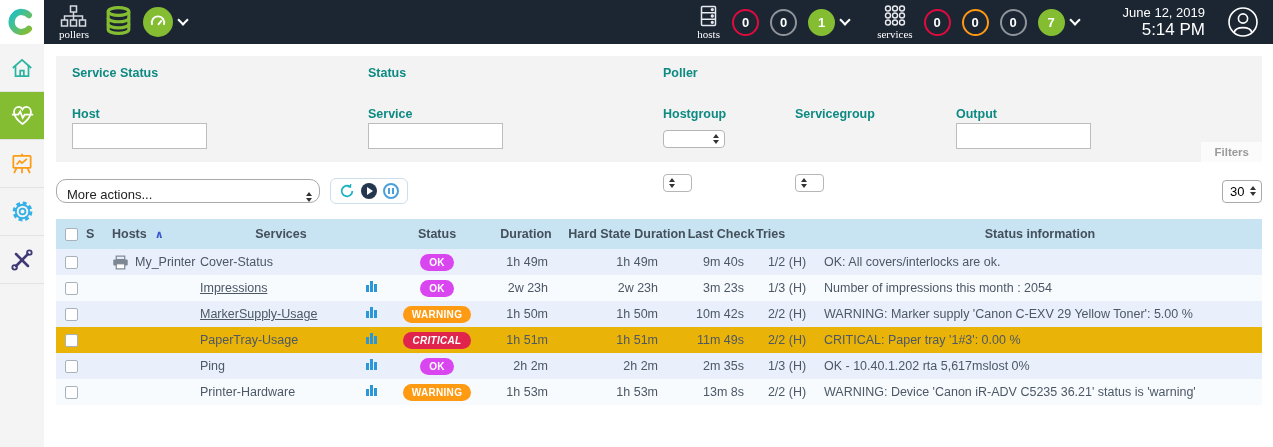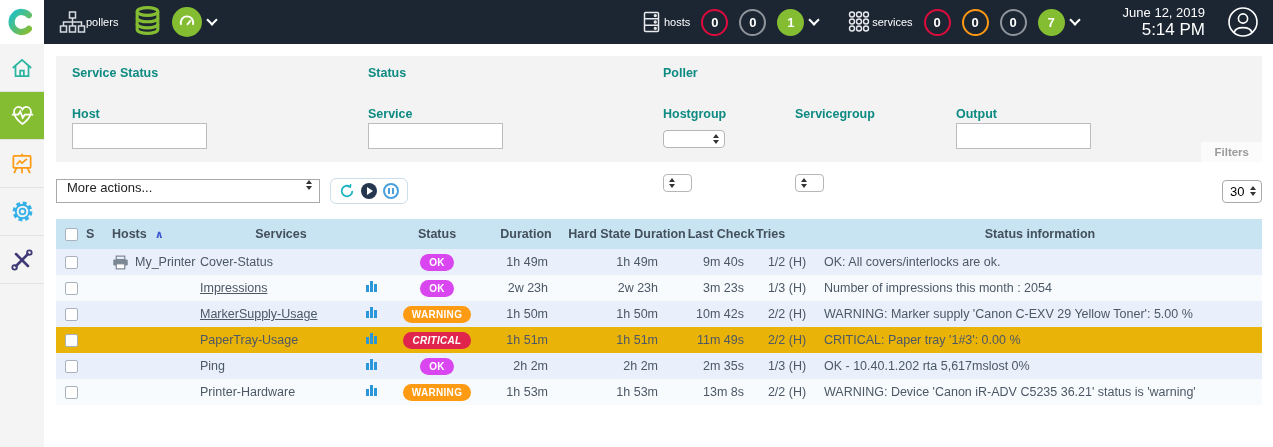--- a/index.html
+++ b/index.html
@@ -5,21 +5,21 @@
   * { box-sizing: border-box; margin: 0; padding: 0; }
   html,body { width:1273px; height:447px; overflow:hidden; background:#fff;
     font-family:"Liberation Sans","DejaVu Sans",sans-serif; }
 
   
   .topbar { position:absolute; top:0; left:0; width:1273px; height:44px;
     background:#1c2633; display:flex; align-items:center; }
   .logo-box { width:44px; height:44px; background:#fff; display:flex;
     align-items:center; justify-content:center; flex:0 0 44px; }
   .tb-group { display:flex; align-items:center; }
-  .tb-item { display:flex; flex-direction:row; align-items:center; justify-content:center; }
+  .tb-item { display:flex; flex-direction:column; align-items:center; justify-content:center;font-family:Liberation Serif, serif; }
   .tb-label { color:#fff; font-size:11px; line-height:11px; margin-top:1px; }
   .chev-down { width:8px; height:8px; border-left:2px solid #fff; border-bottom:2px solid #fff;
     transform:rotate(-45deg); margin:0 6px 4px 6px; }
   .badge-circle { width:27px; height:27px; border-radius:50%; display:flex; align-items:center;
     justify-content:center; color:#fff; font-weight:bold; font-size:13px; margin-left:11px; }
   .ring-red    { border:2px solid #e00b3d; }
   .ring-orange { border:2px solid #ff9913; }
   .ring-gray   { border:2px solid #90959c; }
   .fill-green  { background:#84bd32; border:2px solid #84bd32; }
   .gauge-bg { width:30px; height:30px; border-radius:50%; background:#84bd32;
@@ -52,21 +52,21 @@
   .st-up { width:0; height:0; border-left:3.5px solid transparent; border-right:3.5px solid transparent;
     border-bottom:4.5px solid #333; }
   .st-dn { width:0; height:0; border-left:3.5px solid transparent; border-right:3.5px solid transparent;
     border-top:4.5px solid #333; }
   .filters-tab { position:absolute; right:0; bottom:0; background:#fbfbfb; color:#9a9a9a;
     font-size:11.5px; font-weight:bold; padding:4px 13px;margin-top:22px; }
 
   
   .toolbar { margin:16px 11px 0 12px; display:flex; align-items:center; height:26px; }
   .more-actions { position:relative; width:264px; height:24px; background:#fff; border:1px solid #a9a9a9;
-    border-radius:0; display:flex; align-items:flex-start; justify-content:space-between;
+    border-radius:10px; display:flex; align-items:flex-end; justify-content:space-between;
     padding:0 7px 0 10px; font-size:13px; color:#222; cursor:pointer; }
   .media-group { margin-left:10px; border:1px solid #cbdeea; border-radius:6px; background:#fff;
     height:26px; display:flex; align-items:center; gap:6px; padding:0 8px; }
   .play-btn { width:16px; height:16px; border-radius:50%; background:#24374e; display:flex;
     align-items:center; justify-content:center; cursor:pointer; }
   .play-tri { width:0; height:0; border-top:4px solid transparent; border-bottom:4px solid transparent;
     border-left:6px solid #fff; margin-left:2px; }
   .pause-btn { width:16px; height:16px; border-radius:50%; border:2px solid #4aa0dc; display:flex;
     align-items:center; justify-content:center; gap:2px; cursor:pointer; }
   .pause-btn i { display:block; width:2px; height:6px; background:#4aa0dc; }

